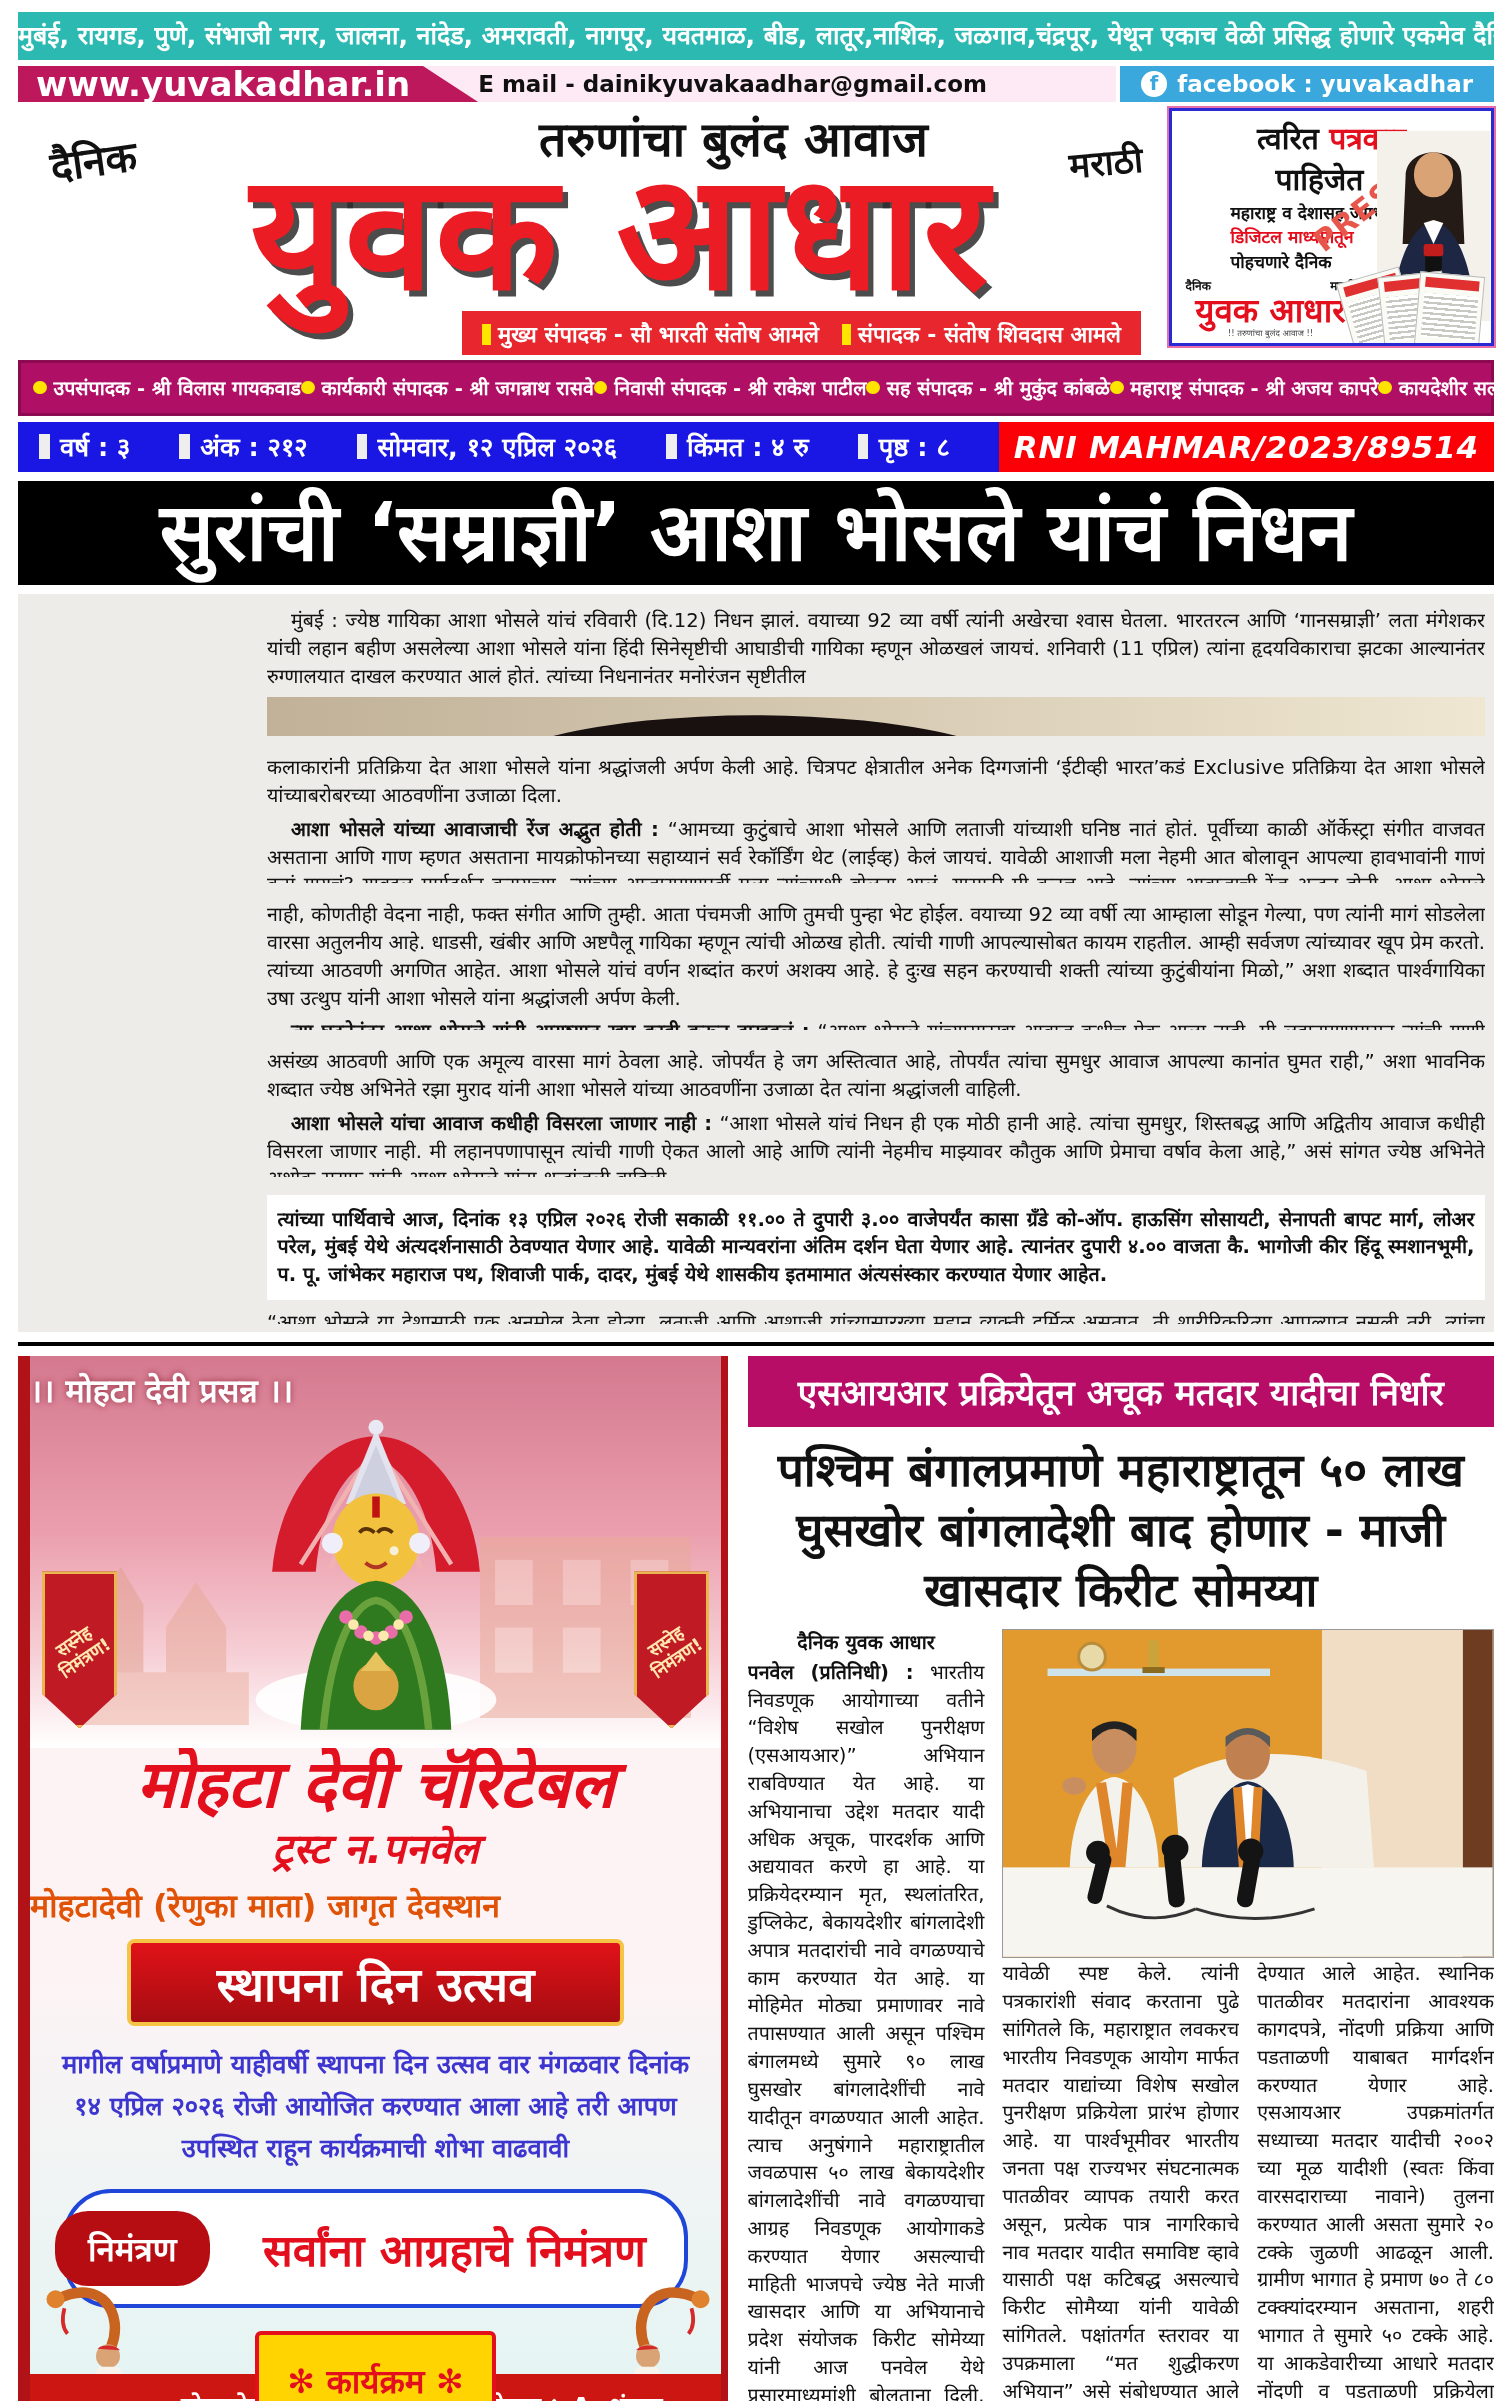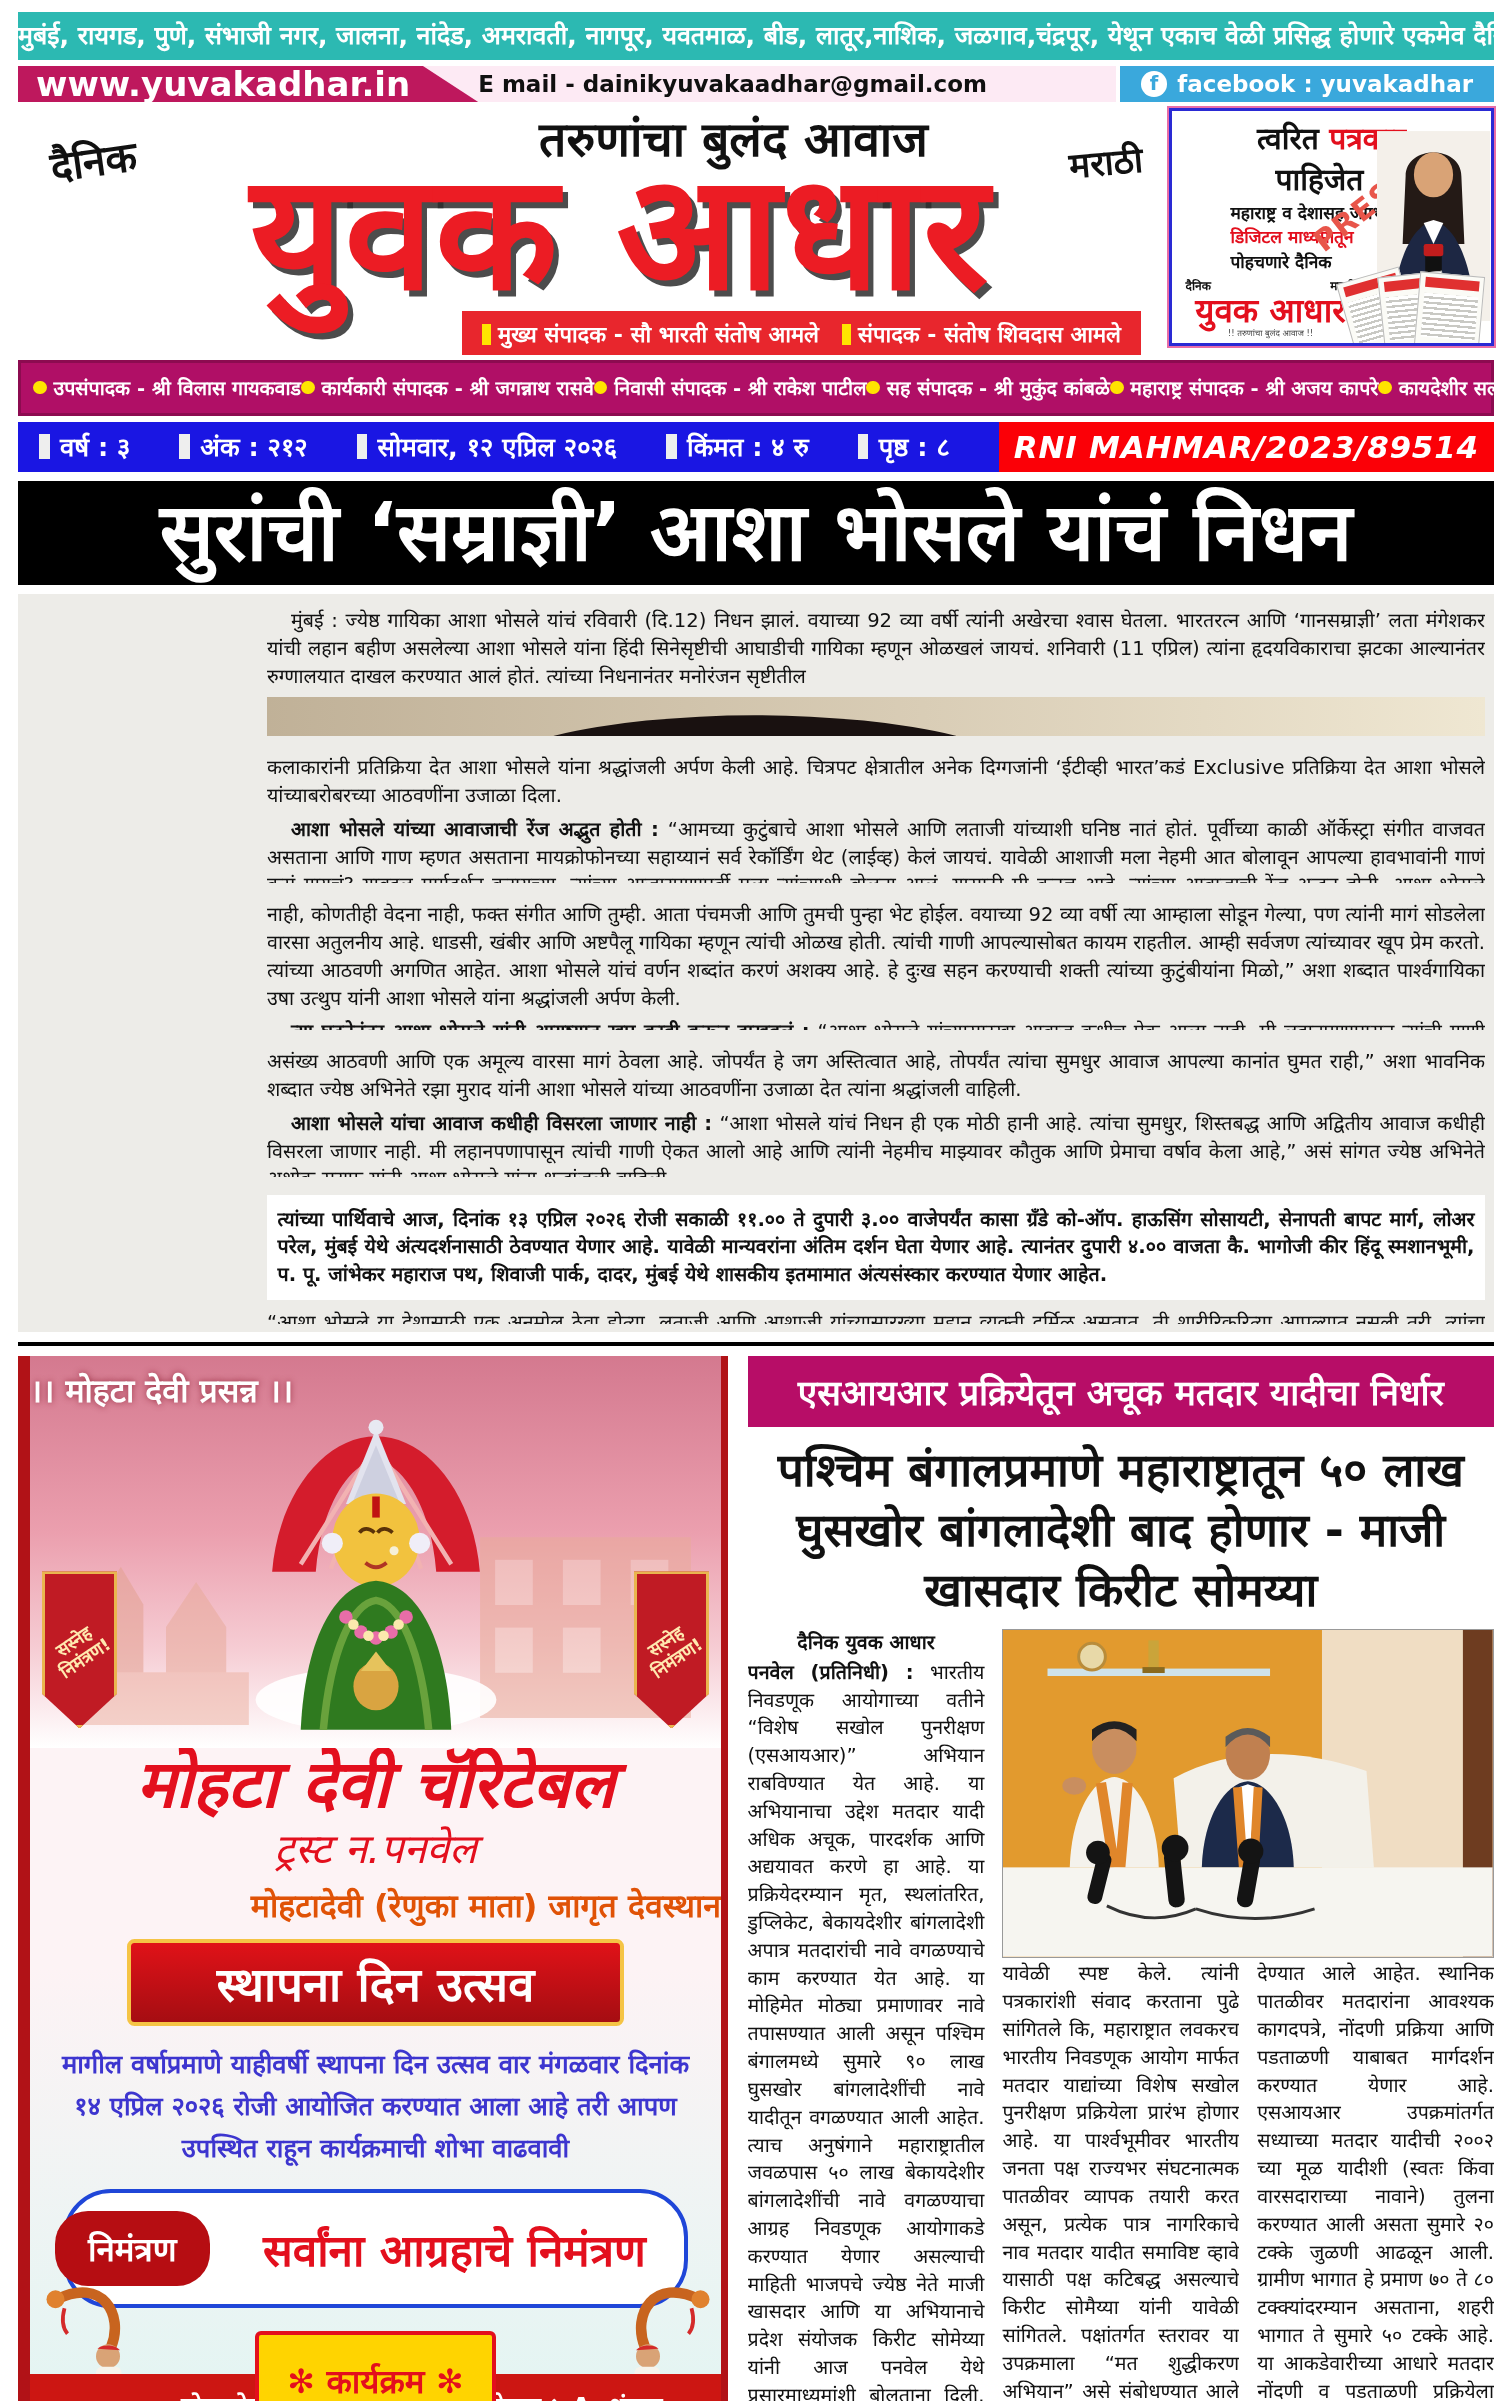--- a/index.html
+++ b/index.html
@@ -85,22 +85,22 @@
   .devi-hero{height:392px;background:linear-gradient(180deg,#d4798f,#eb9fae 45%,#f6cdd4 75%,#fff);position:relative;}
   .temple{position:absolute;opacity:.55;}
   .blessing{position:absolute;top:12px;width:100%;color:#fff;font-size:32px;font-weight:bold;
             text-shadow:0 0 6px rgba(140,30,50,.8);}
   .deity-wrap{position:absolute;left:50%;top:50px;transform:translateX(-50%);}
   .pennant{position:absolute;top:215px;width:69px;height:151px;background:#c01b24;border:3px solid #e9b64f;
            clip-path:polygon(0 0,100% 0,100% 78%,50% 100%,0 78%);display:flex;align-items:center;justify-content:center;}
   .pennant span{color:#ffe9b0;font-weight:bold;font-size:18px;transform:rotate(-34deg);text-align:center;line-height:1.1;}
   .pennant.pl{left:12px;} .pennant.pr{right:12px;}
   .devi-t1{color:#e30f1d;font-size:66px;font-weight:bold;font-style:italic;text-align:center;margin-top:1.5px;line-height:1.05;}
-  .devi-t2{color:#e30f1d;font-size:41px;font-weight:normal;font-style:italic;text-align:center;}
-  .devi-t3{color:#e05206;font-size:32px;font-weight:bold;text-align:right;margin-top:7.5px;padding-left:44px;}
+  .devi-t2{color:#e30f1d;font-size:41px;font-weight:bold;font-style:italic;text-align:center;}
+  .devi-t3{color:#e05206;font-size:32px;font-weight:bold;text-align:left;margin-top:7.5px;}
   .banner{margin:13.6px auto 0;width:489px;background:linear-gradient(#e01218,#a50d12);border:4.5px solid #f5c445;
           border-radius:7.5px;color:#fff;font-size:47px;font-weight:bold;text-align:center;padding:7.5px 0;position:relative;}
   .banner::before,.banner::after{content:"";position:absolute;top:13.6px;width:53px;height:56px;background:#9d0c10;z-index:-1;}
   .banner::before{left:-42px;} .banner::after{right:-42px;}
   .devi-para{color:#3d35cf;font-weight:bold;font-size:25.6px;text-align:center;margin:16.6px 25.6px 0;line-height:1.65;}
   .invite{margin:19.6px 33px 0;border:4.5px solid #1f46d8;border-radius:48px;background:#fff;height:111px;
           position:relative;display:flex;align-items:center;}
   .invite-pill{position:absolute;left:-12px;top:18px;background:#b60d12;color:#fff;font-size:33px;
                font-weight:bold;border-radius:33px;padding:15px 33px;}
   .invite-text{color:#e30f1d;font-size:44px;font-weight:bold;margin:0 auto 0 196px;}

